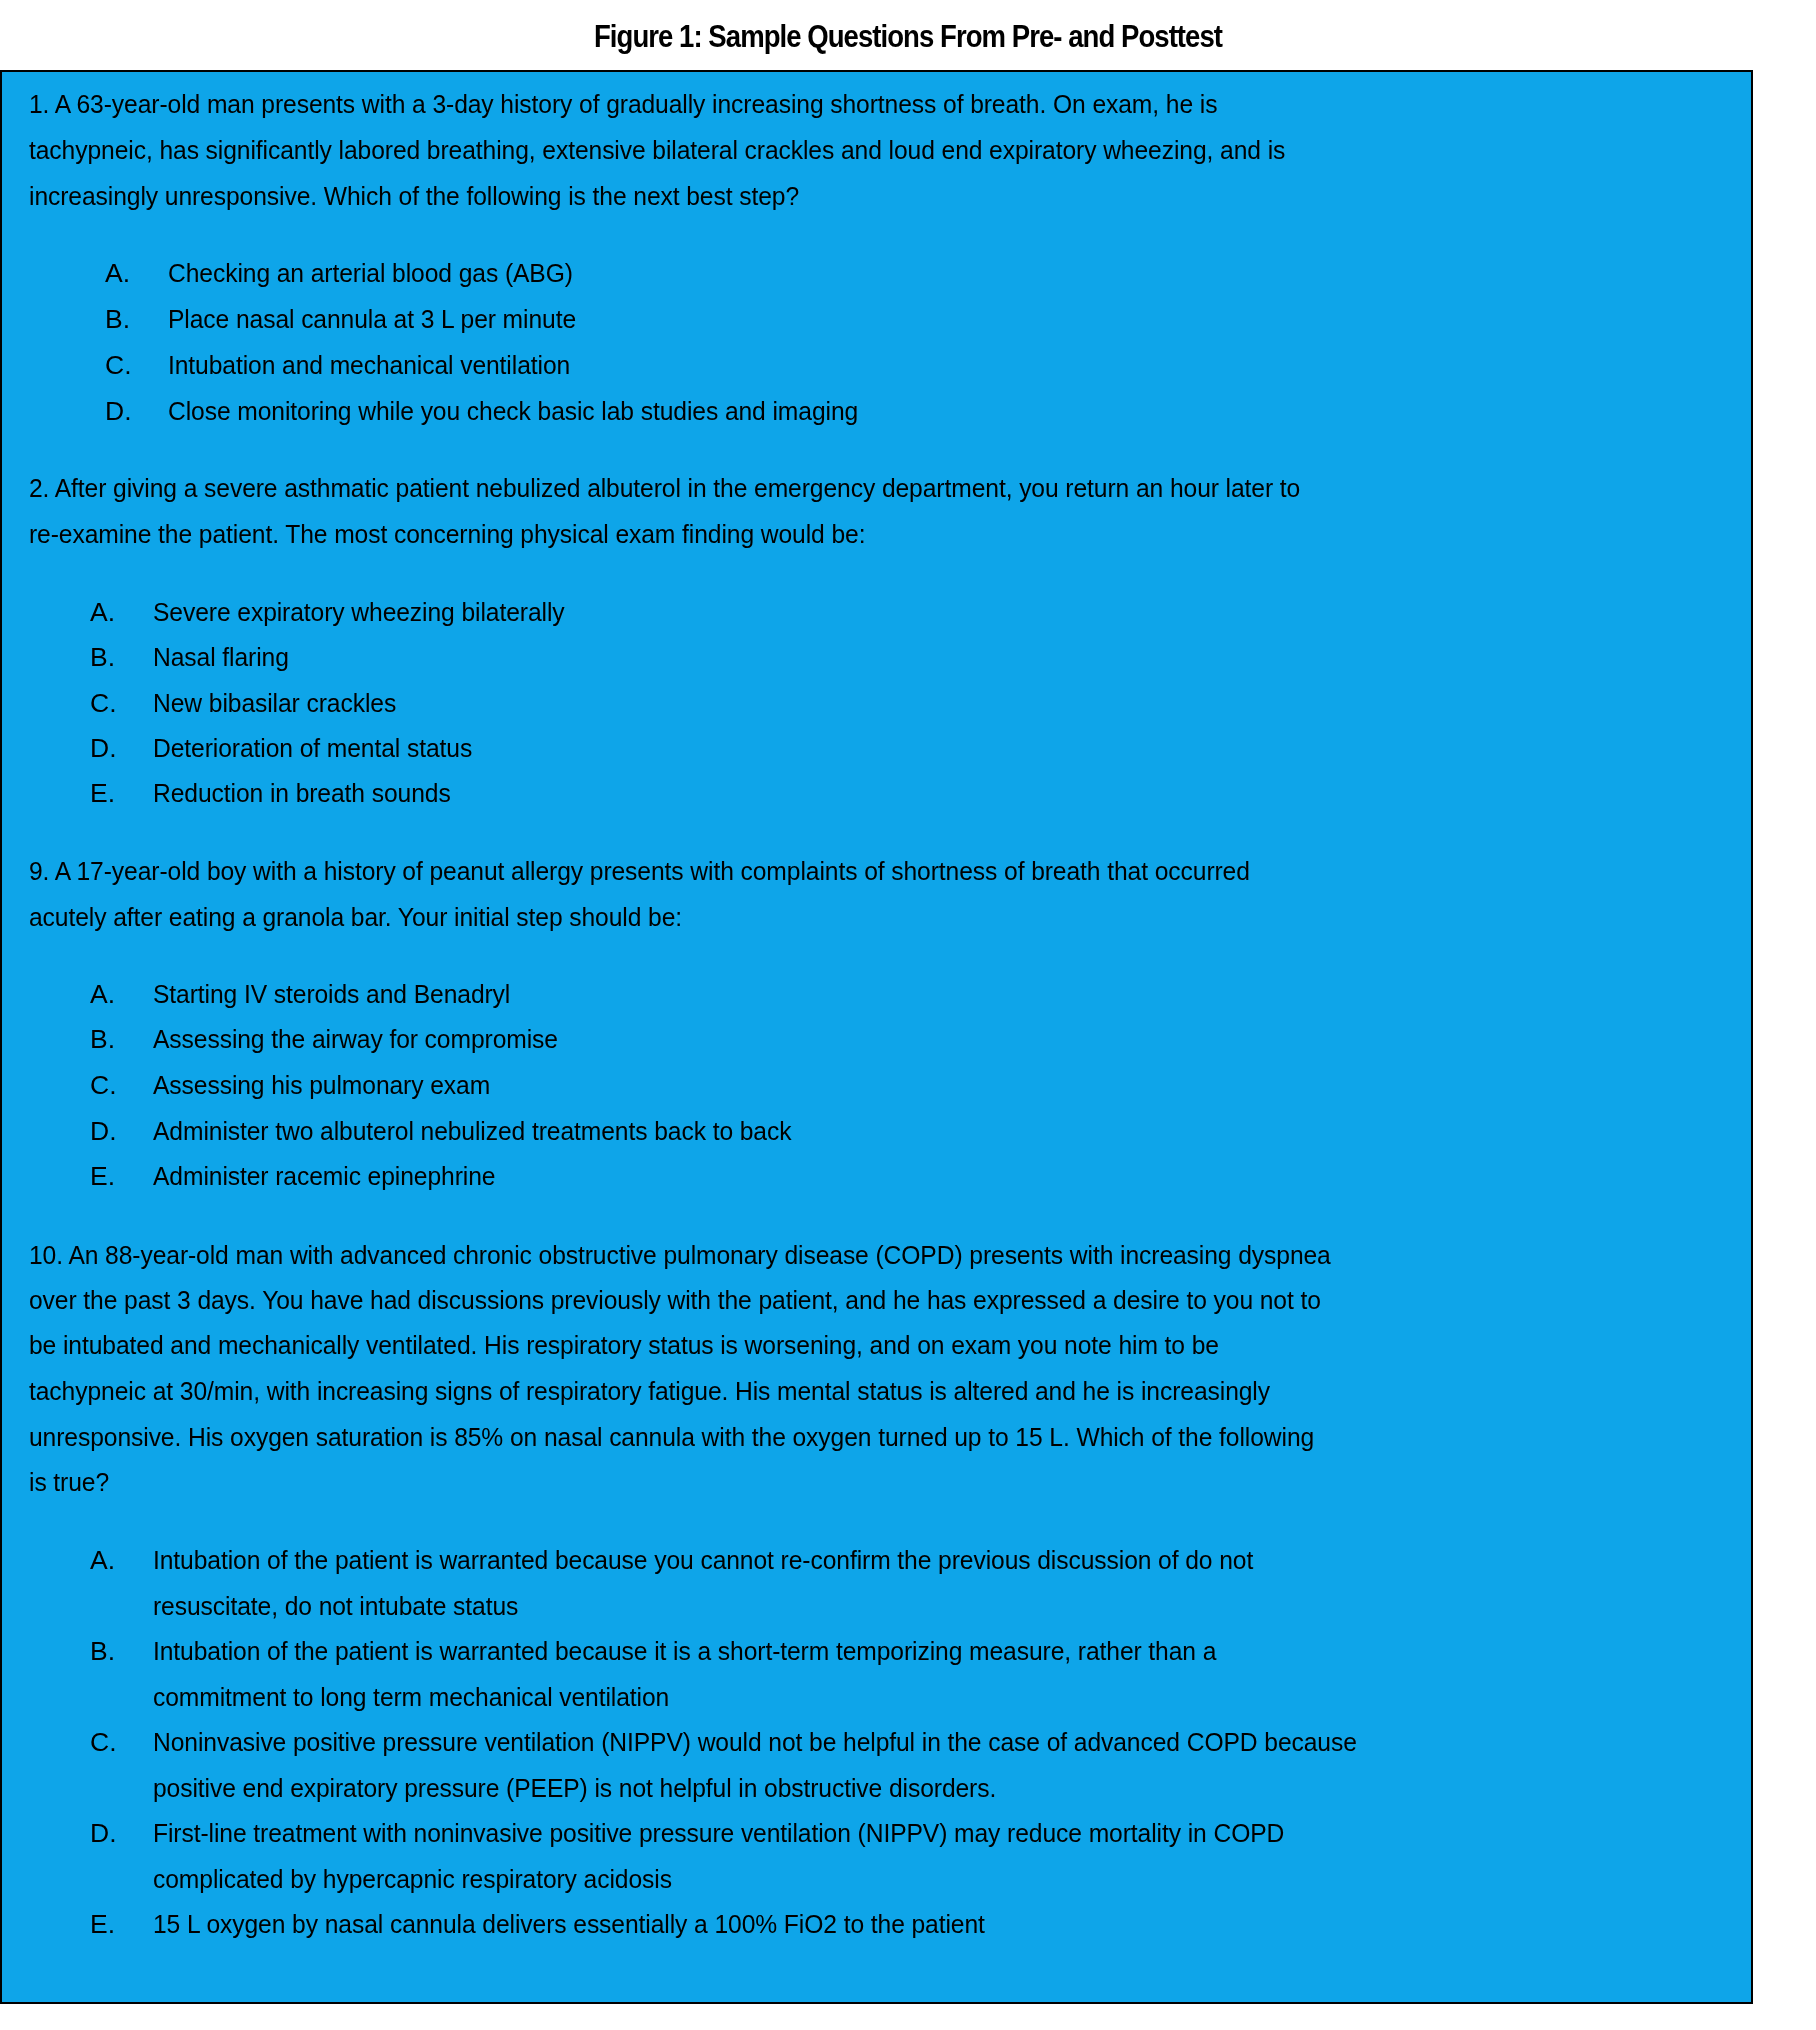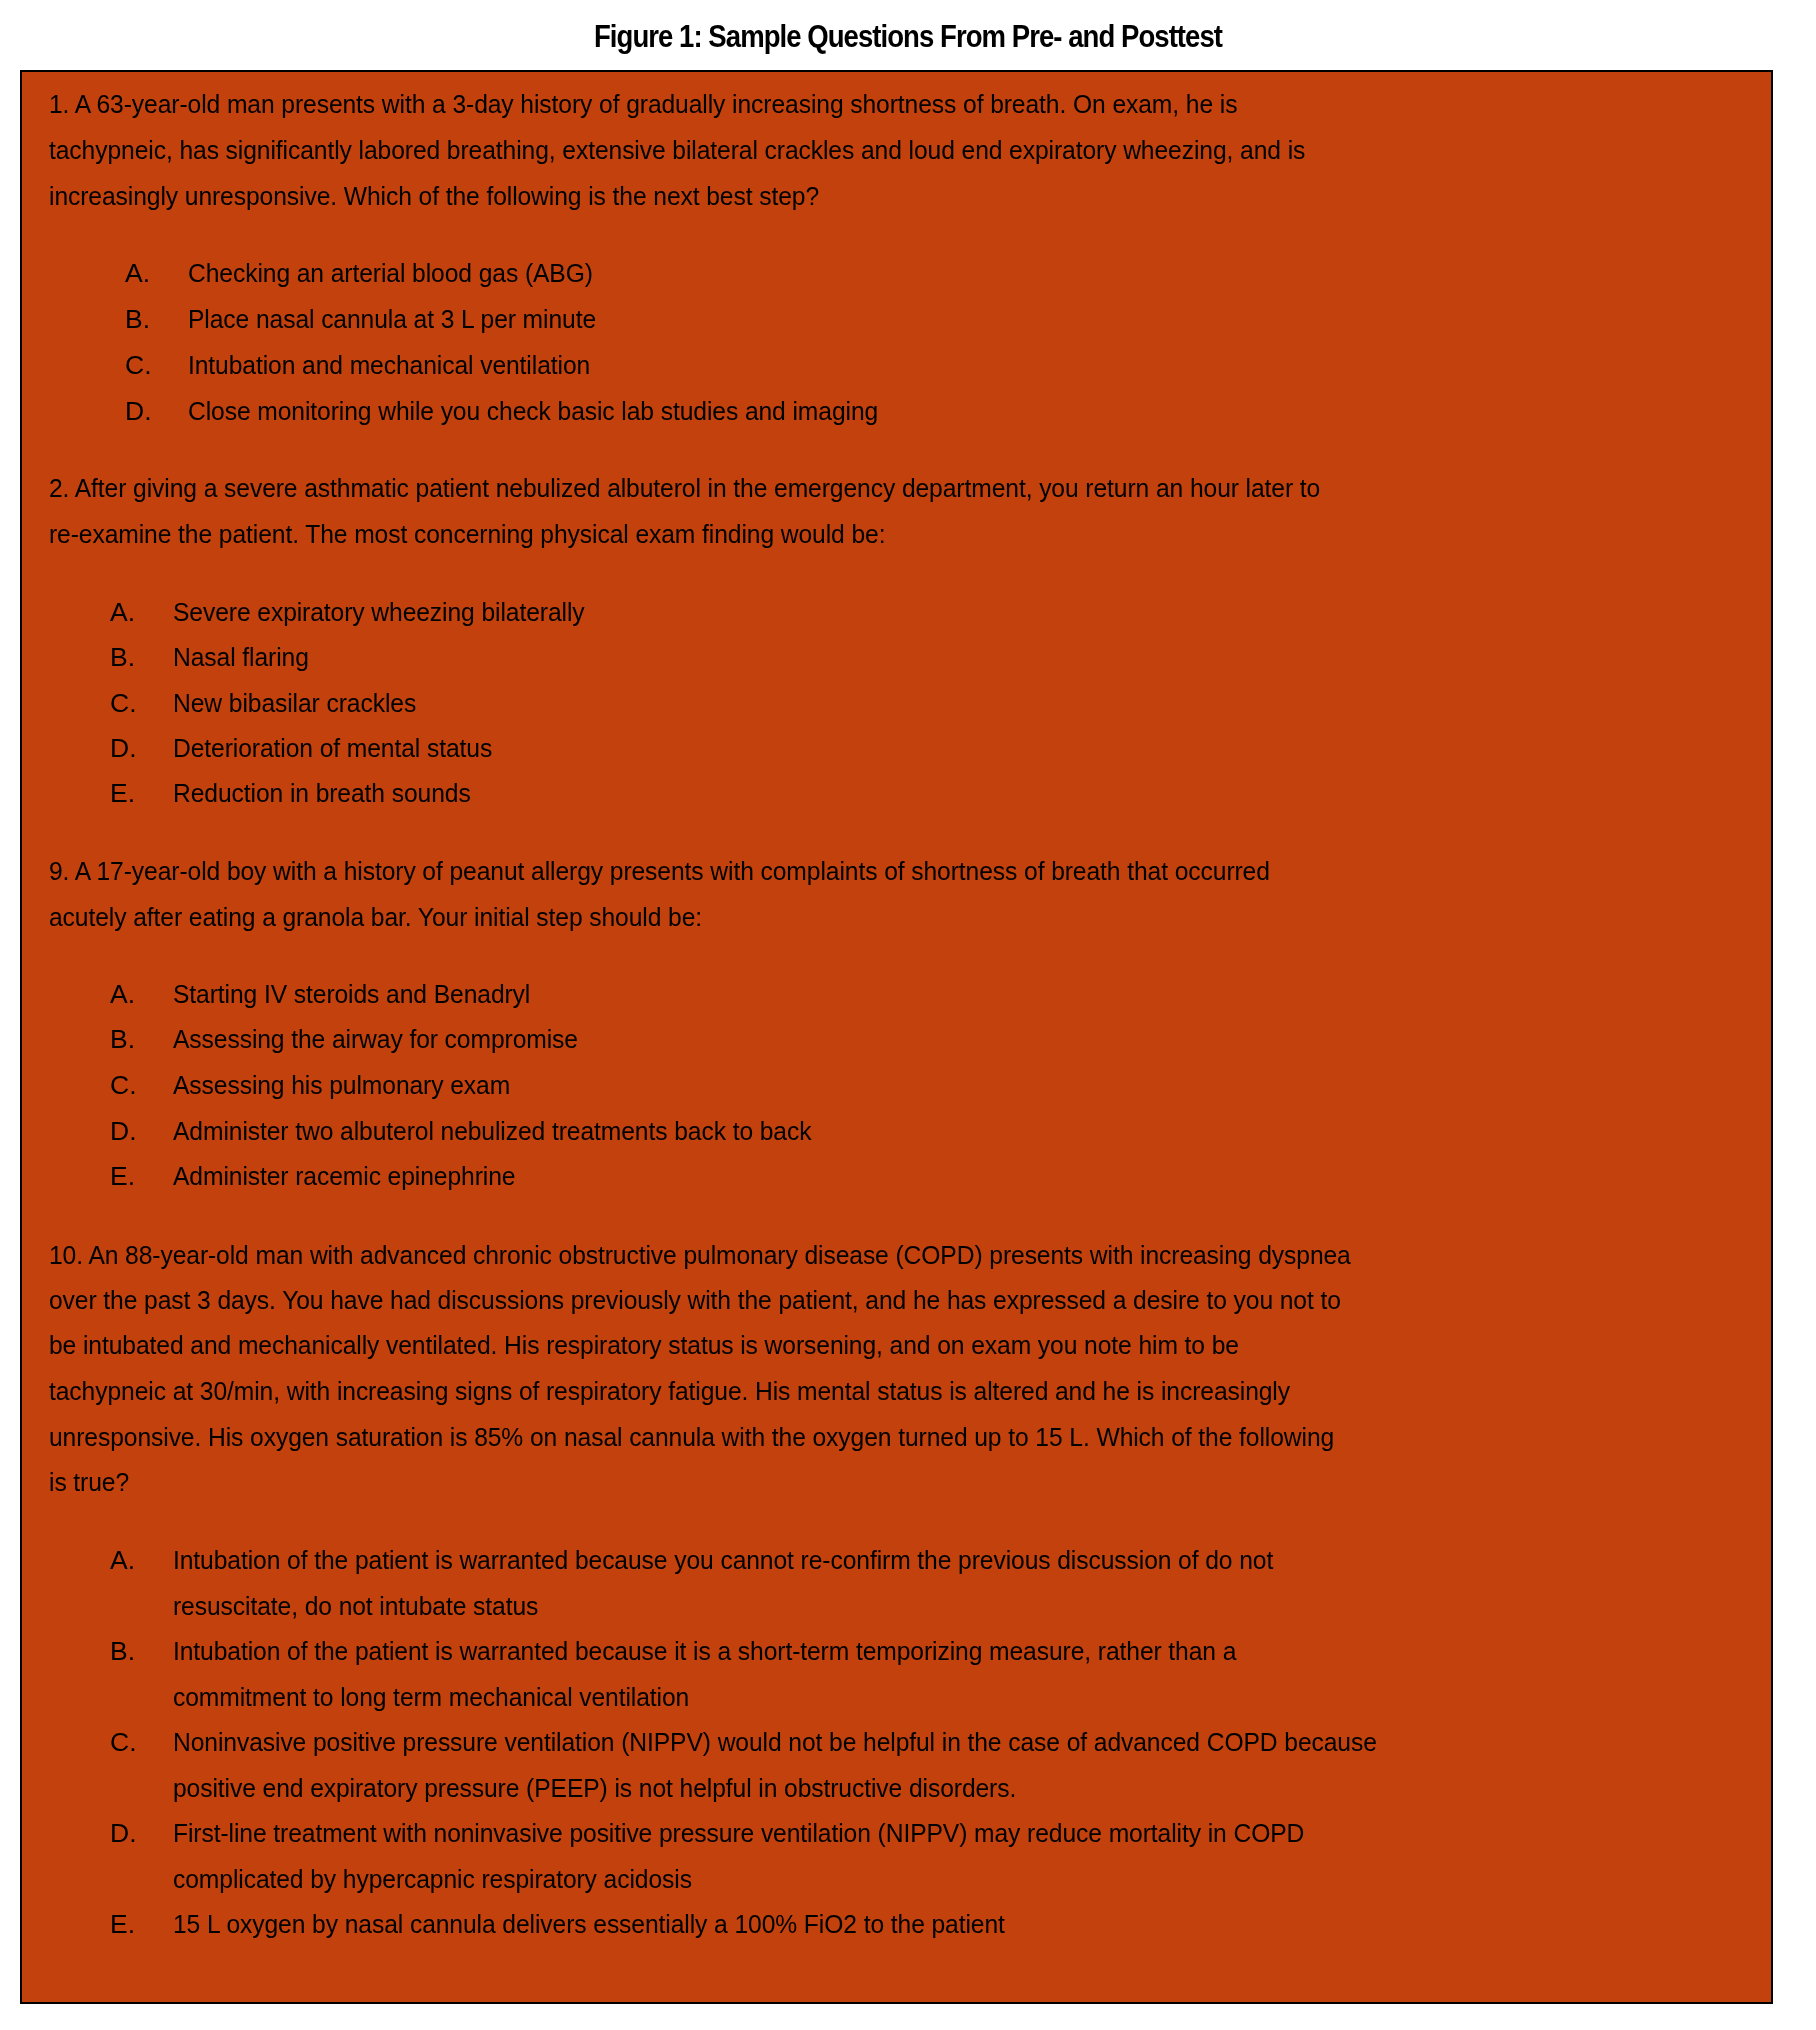--- a/index.html
+++ b/index.html
@@ -4,22 +4,22 @@
 <style>
   html, body { margin: 0; padding: 0; background: #ffffff; }
   body { width: 1816px; height: 2030px; position: relative; overflow: hidden; }
   .title {
     position: absolute; left: 0; top: 12.8px; width: 1816px; text-align: center;
     font-family: "Liberation Sans", sans-serif; font-weight: bold;
     font-size: 32px; line-height: 46px; color: #000;
     letter-spacing: -1.1px; transform: scaleX(0.86); transform-origin: 908px 0;
   }
   .box {
-    position: absolute; left: 20px; top: 70px; width: 1749px; height: 1930px;
-    border: 2.7px solid #000; box-sizing: content-box; background: #c2410c;
+    position: absolute; left: 0; top: 70px; width: 1749px; height: 1930px;
+    border: 2.7px solid #000; box-sizing: content-box; background: #0ea5e9;
   }
   .line {
     position: absolute; white-space: nowrap; color: #000;
     font-family: "Liberation Sans", sans-serif; font-size: 26.5px; line-height: 33px;
     letter-spacing: -0.1px;
   }
   .stem { left: 27.4px; }
   .opt-letter { position: absolute; white-space: nowrap; font-family: "Liberation Sans", sans-serif; font-size: 26.5px; line-height: 33px; color:#000; }
   .question { position: absolute; left: 0; top: 0; width: 100%; }
 </style>

